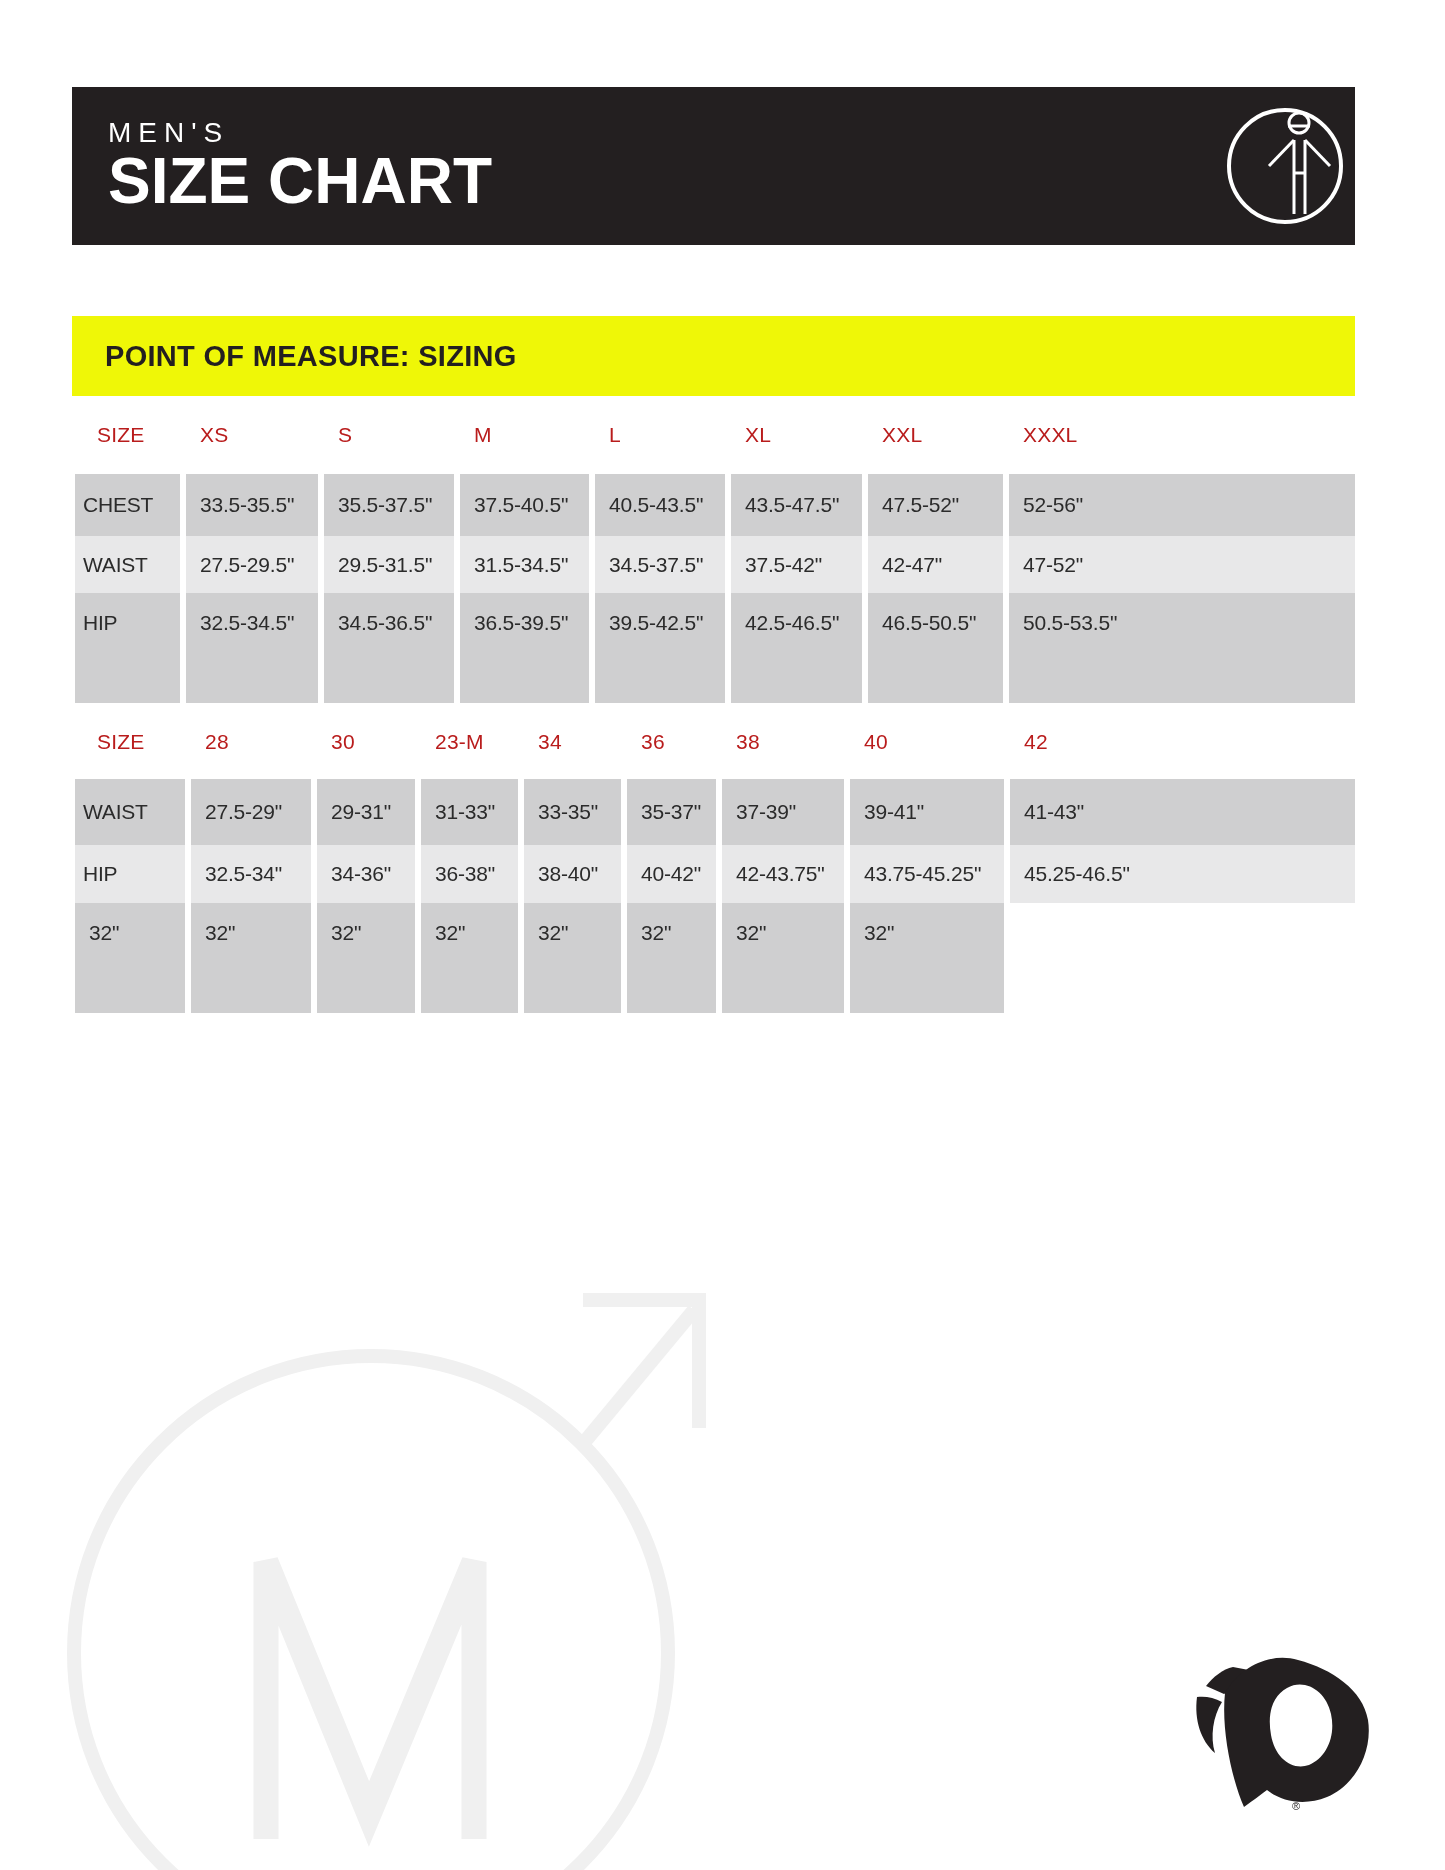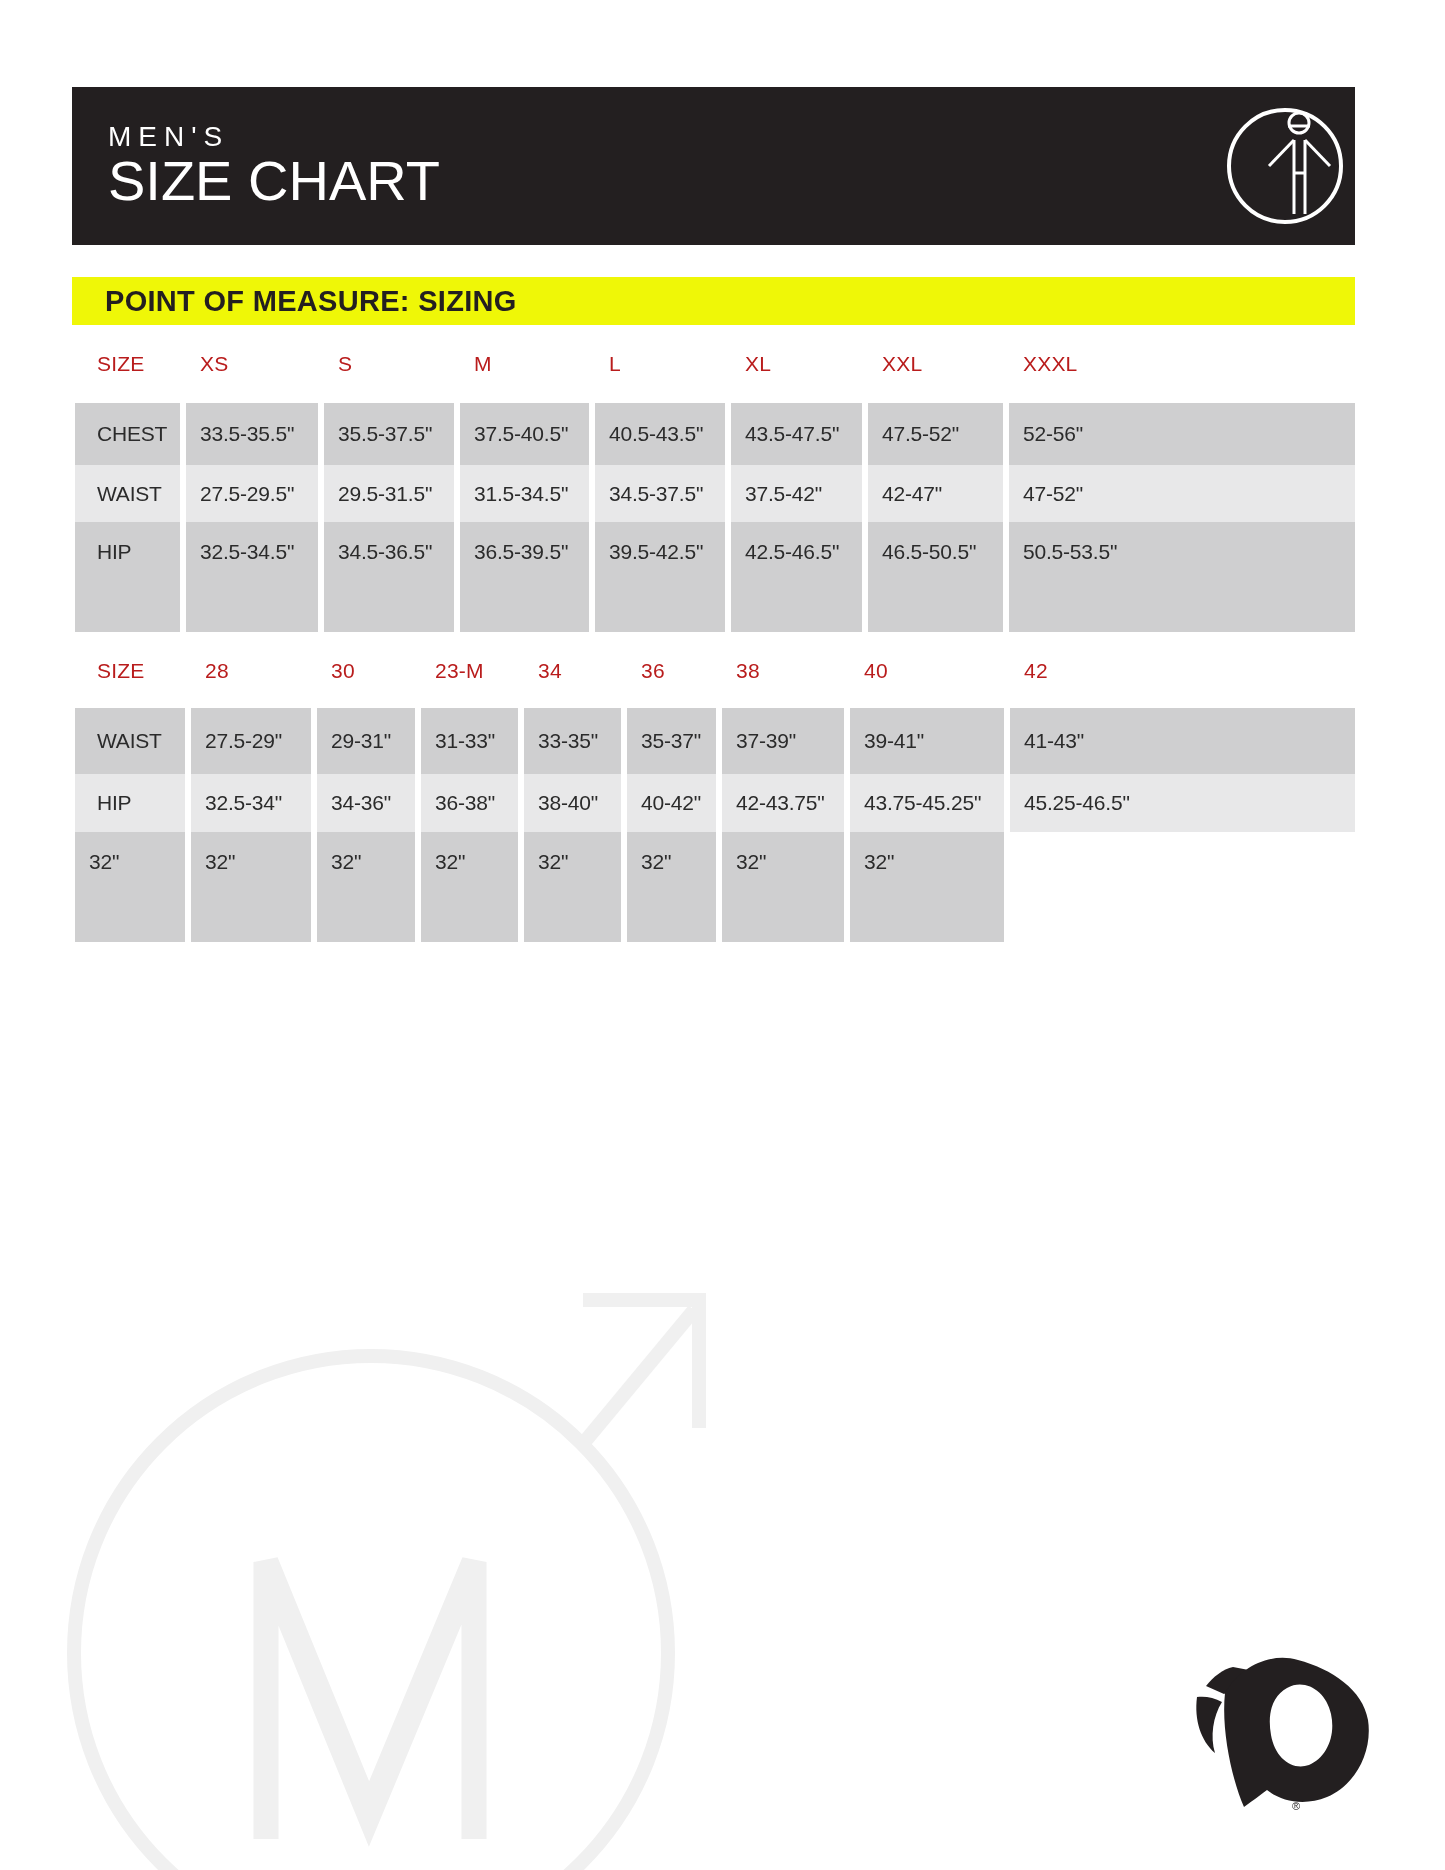--- a/index.html
+++ b/index.html
@@ -17,31 +17,31 @@
 
   
   .header-bar {
     margin-top: 87px; height: 158px;
     background: #231f20; color: #ffffff;
     position: relative;
     display: flex; flex-direction: column; justify-content: center;
     padding-left: 36px;
   }
   .pretitle { font-size: 28px; font-weight: 500; letter-spacing: 7px; line-height: 1; }
-  .page-title { font-size: 56px; font-weight: 400; letter-spacing: 0px; line-height: 1; margin-top: 2px; }
+  .page-title { font-size: 64px; font-weight: 700; letter-spacing: 0px; line-height: 1; margin-top: 2px; }
   .size-figure { position: absolute; right: 8px; top: 50%; transform: translateY(-50%); }
 
   
   .banner {
     background: #eff707; color: #231f20;
     display: flex; align-items: center;
     padding-left: 33px;
     font-size: 29px; font-weight: 700; letter-spacing: 0.3px;
   }
-  .banner-1 { margin-top: 32px; height: 48px; }
+  .banner-1 { margin-top: 71px; height: 80px; }
   .banner-2 { margin-top: 86px; height: 64px; }
 
   
   .tgrid { display: grid; column-gap: 6px; margin-left: 3px; }
   .grid-t1 { grid-template-columns: 105px 132px 130px 129px 130px 131px 135px minmax(0,1fr); }
   .grid-t2 { grid-template-columns: 110px 120px 98px 97px 97px 89px 122px 154px minmax(0,1fr); }
 
   .labels-row { margin-top: 14px; height: 50px; align-items: center; }
   .hcell {
     display: flex; align-items: center;
@@ -49,21 +49,21 @@
     font-size: 21px; color: #b91c1c; letter-spacing: 0.2px;
   }
   .hcell.first { padding-left: 22px; }
 
   .trow { }
   .trow .cell {
     display: flex; align-items: center;
     padding-left: 14px;
     font-size: 21px; color: #2b2b2b; letter-spacing: -0.2px;
   }
-  .trow .cell.first { padding-left: 22px; }
+  .trow .cell.first { padding-left: 8px; }
   .row-dark .cell  { background: #cfcfd0; }
   .row-light .cell { background: #e8e8e9; }
   .row-h1 { height: 62px; }
   .row-h1b { height: 66px; }
   .row-h2 { height: 57px; }
   .row-h2b { height: 58px; }
   .row-tall { height: 110px; }
   .row-tall .cell { align-items: flex-start; padding-top: 18px; }
   .body-t1 { margin-top: 14px; }
   .body-t2 { margin-top: 12px; }

